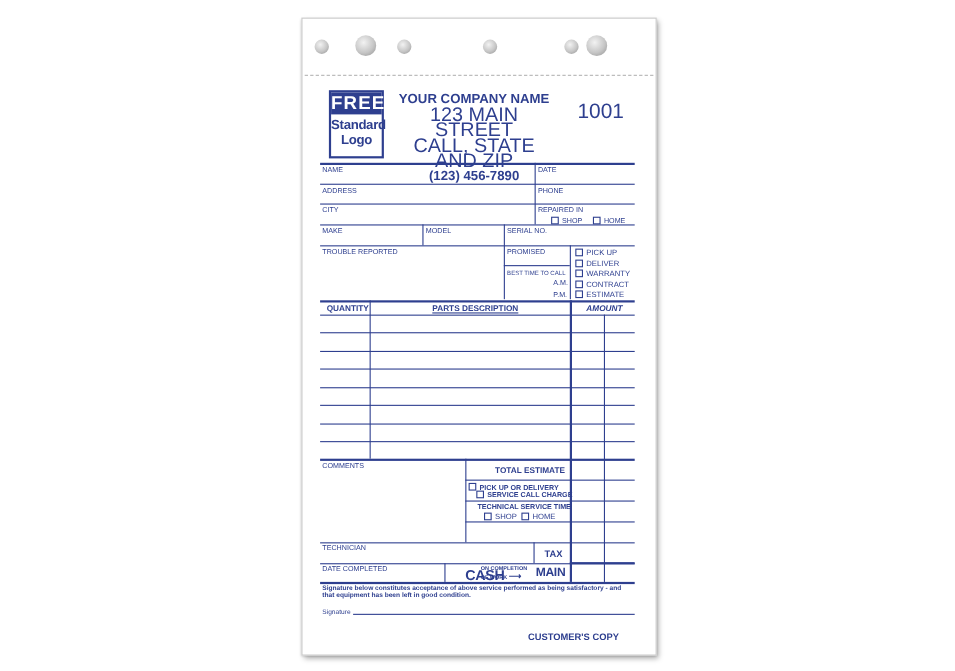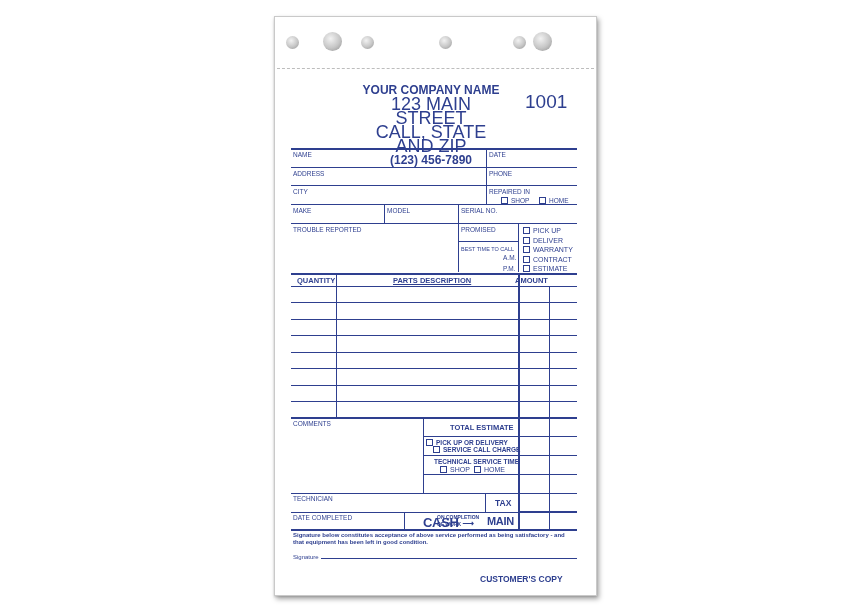--- a/index.html
+++ b/index.html
@@ -40,20 +40,25 @@
 <div class="sheet">
 
   <div class="hole" style="left:11px;top:19px;width:13px;height:13px;"></div>
   <div class="hole" style="left:48px;top:15px;width:19px;height:19px;"></div>
   <div class="hole" style="left:86px;top:19px;width:13px;height:13px;"></div>
   <div class="hole" style="left:164px;top:19px;width:13px;height:13px;"></div>
   <div class="hole" style="left:238px;top:19px;width:13px;height:13px;"></div>
   <div class="hole" style="left:258px;top:15px;width:19px;height:19px;"></div>
   <div class="perf"></div>
 
+  <div class="logo">
+    <div class="free">FREE</div>
+    <div class="std">Standard</div>
+    <div class="std" style="margin-top:0">Logo</div>
+  </div>
   <div class="company">
     <div class="nm">YOUR COMPANY NAME</div>
     <div class="ln">123 MAIN STREET</div>
     <div class="ln">CALL, STATE AND ZIP</div>
     <div class="ph">(123) 456-7890</div>
   </div>
   <div class="number">1001</div>
 
   <div class="hl thick" style="left:16px;width:286px;top:131px;"></div>
   <div class="vl" style="left:211px;top:131px;height:56px;"></div>
@@ -86,21 +91,21 @@
     <div><span class="cb"></span><span>PICK UP</span></div>
     <div><span class="cb"></span><span>DELIVER</span></div>
     <div><span class="cb"></span><span>WARRANTY</span></div>
     <div><span class="cb"></span><span>CONTRACT</span></div>
     <div><span class="cb"></span><span>ESTIMATE</span></div>
   </div>
 
   <div class="hl thick" style="left:16px;width:286px;top:256px;"></div>
   <div class="hdr" style="left:22px;top:259px;">QUANTITY</div>
   <div class="hdr" style="left:118px;top:259px;text-decoration:underline;">PARTS DESCRIPTION</div>
-  <div class="hdr" style="left:240px;top:259px;">AMOUNT</div>
+  <div class="hdr" style="left:258px;top:259px;font-style:italic;">AMOUNT</div>
   <div class="hl" style="left:16px;width:286px;top:269px;"></div>
   <div class="vl" style="left:61px;top:256px;height:144px;"></div>
   <div class="vl thick" style="left:243px;top:256px;height:256px;"></div>
   <div class="vl" style="left:274px;top:269px;height:243px;"></div>
   <div class="hl" style="left:16px;width:286px;top:285px;"></div>
   <div class="hl" style="left:16px;width:286px;top:302px;"></div>
   <div class="hl" style="left:16px;width:286px;top:318px;"></div>
   <div class="hl" style="left:16px;width:286px;top:335px;"></div>
   <div class="hl" style="left:16px;width:286px;top:351px;"></div>
   <div class="hl" style="left:16px;width:286px;top:368px;"></div>

